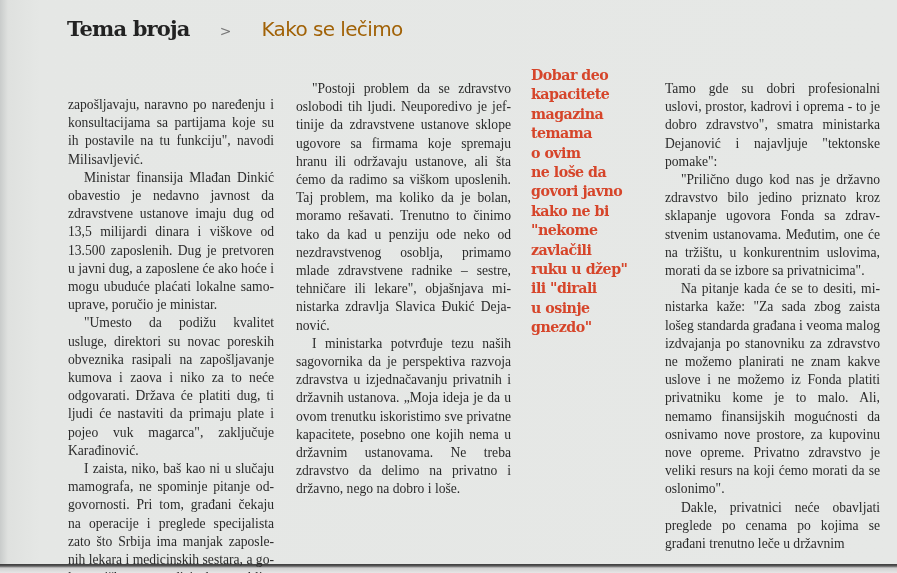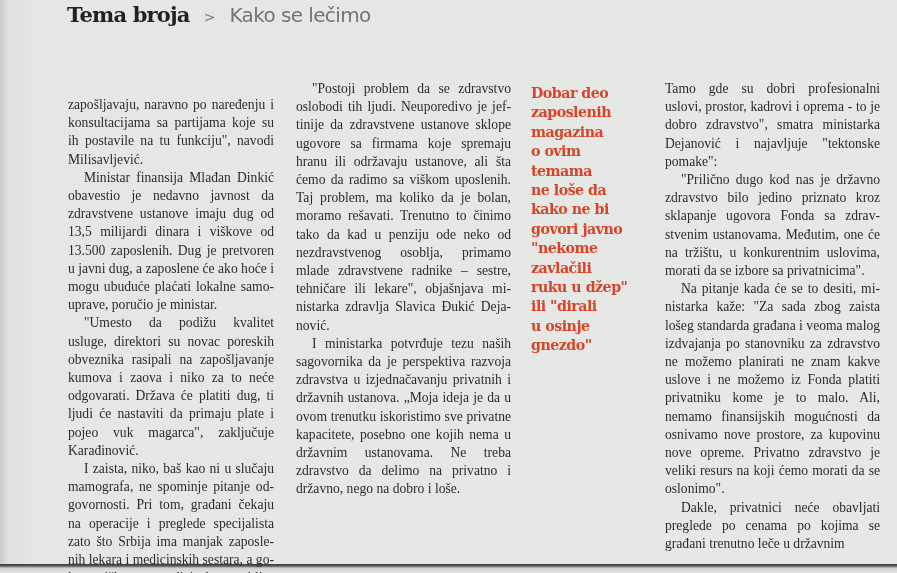--- a/index.html
+++ b/index.html
@@ -12,45 +12,45 @@
     }
     .page {
       position: absolute; left: 0; top: 0; width: 897px; height: 565px;
       background: linear-gradient(to right, #c9cccb 0px, #dfe1df 8px, #e5e7e5 40px, #e6e8e6 100%);
     }
     .bottom-edge {
       position: absolute; left: 0; top: 564px; width: 897px; height: 9px;
       background: linear-gradient(to bottom, #3a3a3a 0, #5a5a5a 2px, #d0d0d0 4px, #e6e6e6 100%);
     }
     .header {
-      position: absolute; left: 67px; top: 2px; height: 30px;
-      display: flex; align-items: baseline; gap: 10px;
+      position: absolute; left: 67px; top: 16px; height: 30px;
+      display: flex; align-items: baseline; gap: 26px;
     }
     .section {
       font-family: "DejaVu Serif", serif; font-weight: 900; font-size: 21px;
       color: #222; letter-spacing: -0.8px;
     }
     .sep { font-family: "DejaVu Sans", sans-serif; font-size: 14px; color: #777; margin: 0 4px; }
-    .topic { font-family: "DejaVu Sans", sans-serif; font-size: 20px; color: #737373; letter-spacing: -0.6px; }
+    .topic { font-family: "DejaVu Sans", sans-serif; font-size: 20px; color: #a16207; letter-spacing: -0.6px; }
 
     .col {
       position: absolute; top: 80px;
       font-family: "Liberation Serif", serif;
       font-size: 13.6px; line-height: 18.2px;
       text-align: justify; hyphens: manual;
       color: #2b2b2b;
     }
     .col p { margin: 0; text-indent: 0; }
     .col p.ind { text-indent: 16px; }
     .col p + p { margin-top: 0; }
     #col1 { left: 68px; width: 206px; margin-top: 16px; }
     #col2 { left: 296px; width: 215px; }
     #col4 { left: 665px; width: 215px; }
     .pull {
-      position: absolute; left: 531px; top: 84px; width: 110px;
+      position: absolute; left: 531px; top: 66px; width: 110px;
       font-family: "DejaVu Serif", serif; font-weight: bold;
       font-size: 14.2px; line-height: 19.4px; color: #d6452a;
       letter-spacing: -0.5px;
     }
     .pull span { display: block; white-space: nowrap; }
   </style>
 </head>
 <body>
 
 <div class="page"></div>
@@ -69,27 +69,27 @@
   <p class="ind">I zaista, niko, baš kao ni u slučaju mamografa, ne spominje pitanje od­govornosti. Pri tom, građani čekaju na operacije i preglede specijalista zato što Srbija ima manjak zaposle­nih lekara i medicinskih sestara, a go­leme viškove nemedicinskog osoblja.</p>
 </div>
 
 <div class="col" id="col2">
   <p class="ind">"Postoji problem da se zdravstvo oslobodi tih ljudi. Neuporedivo je jef­tinije da zdravstvene ustanove sklope ugovore sa firmama koje spremaju hranu ili održavaju ustanove, ali šta ćemo da radimo sa viškom uposlenih. Taj problem, ma koliko da je bolan, moramo rešavati. Trenutno to čini­mo tako da kad u penziju ode neko od nezdravstvenog osoblja, primamo mlade zdravstvene radnike – sestre, tehničare ili lekare", objašnjava mi­nistarka zdravlja Slavica Đukić Deja­nović.</p>
   <p class="ind">I ministarka potvrđuje tezu naših sagovornika da je perspektiva razvo­ja zdravstva u izjednačavanju privat­nih i državnih ustanova. „Moja ideja je da u ovom trenutku iskoristimo sve privatne kapacitete, posebno one kojih nema u državnim ustanovama. Ne treba zdravstvo da delimo na pri­vatno i državno, nego na dobro i loše.</p>
 </div>
 
 <div class="pull">
   <span>Dobar deo</span>
-  <span>zaposlenih</span>
+  <span>kapacitete</span>
   <span>magazina</span>
+  <span>temama</span>
   <span>o ovim</span>
-  <span>temama</span>
   <span>ne loše da</span>
+  <span>govori javno</span>
   <span>kako ne bi</span>
-  <span>govori javno</span>
   <span>"nekome</span>
   <span>zavlačili</span>
   <span>ruku u džep"</span>
   <span>ili "dirali</span>
   <span>u osinje</span>
   <span>gnezdo"</span>
 </div>
 
 <div class="col" id="col4">
   <p>Tamo gde su dobri profesionalni uslovi, prostor, kadrovi i oprema - to je dobro zdravstvo", smatra ministar­ka Dejanović i najavljuje "tektonske pomake":</p>

